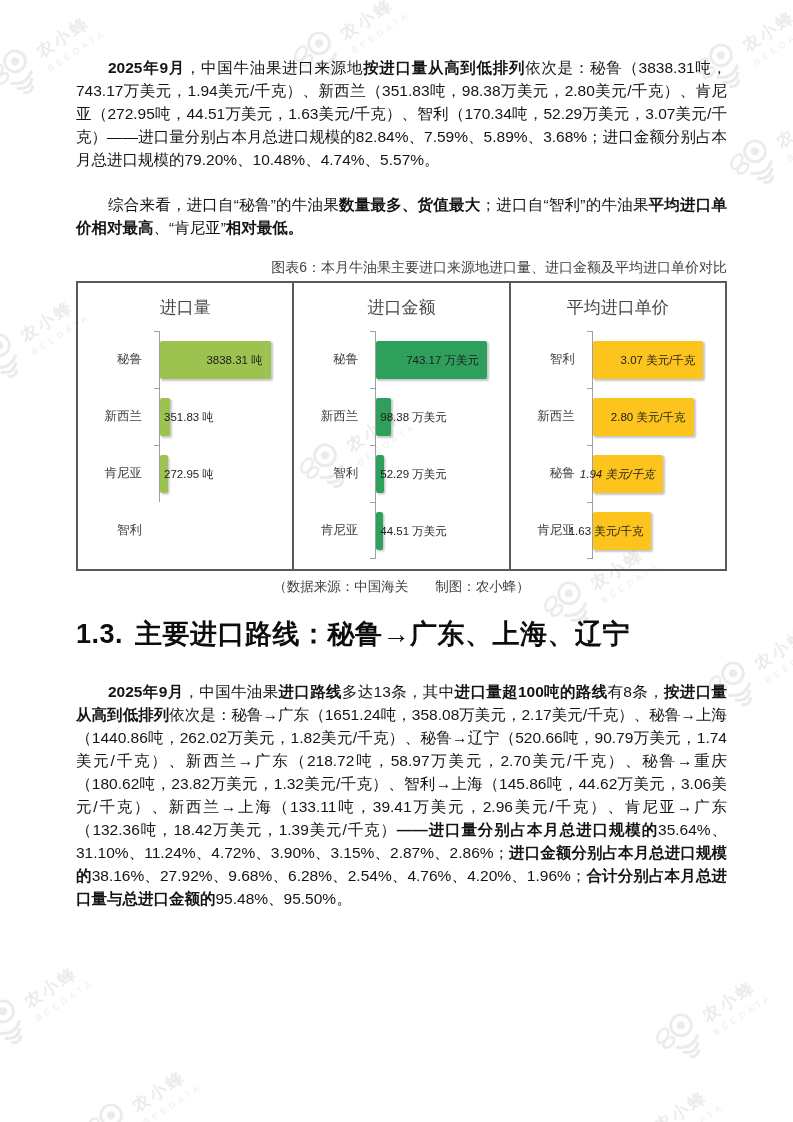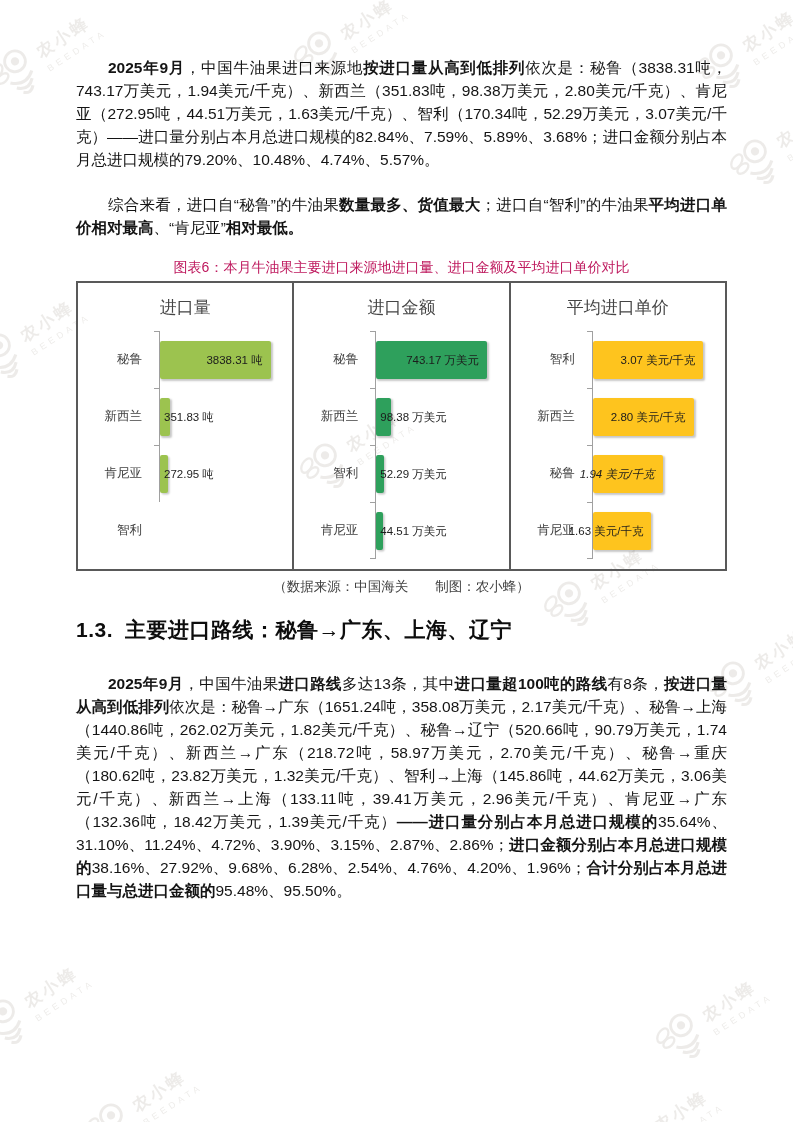--- a/index.html
+++ b/index.html
@@ -10,21 +10,21 @@
   }
   .page{position:absolute;inset:0;padding:56px 66px 0 76px;box-sizing:border-box;z-index:2;}
   
   .para{
     font-size:15.5px;line-height:23px;text-align:justify;color:#141414;
     text-indent:32px;margin:0 0 22px 0;
   }
   .para .b{font-weight:bold;}
   
   .fig-caption{
-    text-align:center;font-size:14px;color:#be185d;margin:0 0 4px 0;text-indent:0;
+    text-align:right;font-size:14px;color:#404040;margin:0 0 4px 0;text-indent:0;
   }
   .figure{
     display:flex;height:290px;border:2px solid #595959;box-sizing:border-box;
     background:transparent;margin:0;
   }
   .panel{flex:1;position:relative;border-right:2px solid #595959;}
   .panel:last-child{border-right:none;}
   .panel-title{
     text-align:center;font-size:17px;color:#454545;margin-top:13px;
   }
@@ -50,21 +50,21 @@
   }
   .vlabel{
     position:absolute;top:50%;transform:translateY(-50%);
     white-space:nowrap;font-size:11.5px;color:#1c1c1c;z-index:3;
   }
   .fig-source{
     text-align:center;font-size:13.5px;color:#3f3f3f;margin:7px 0 0 0;text-indent:0;
   }
   
   .heading{
-    font-size:21px;font-weight:bold;color:#0d0d0d;
+    font-size:27px;font-weight:bold;color:#0d0d0d;
     margin:20px 0 28px 0;letter-spacing:0.5px;
   }
   .heading .num{margin-right:12px;}
   
   .wm{
     position:absolute;z-index:1;width:150px;height:120px;
     color:#938a7c;opacity:0.16;pointer-events:none;
     transform:rotate(-33deg);display:flex;align-items:center;
   }
   .wm svg{width:52px;height:52px;flex:none;}

